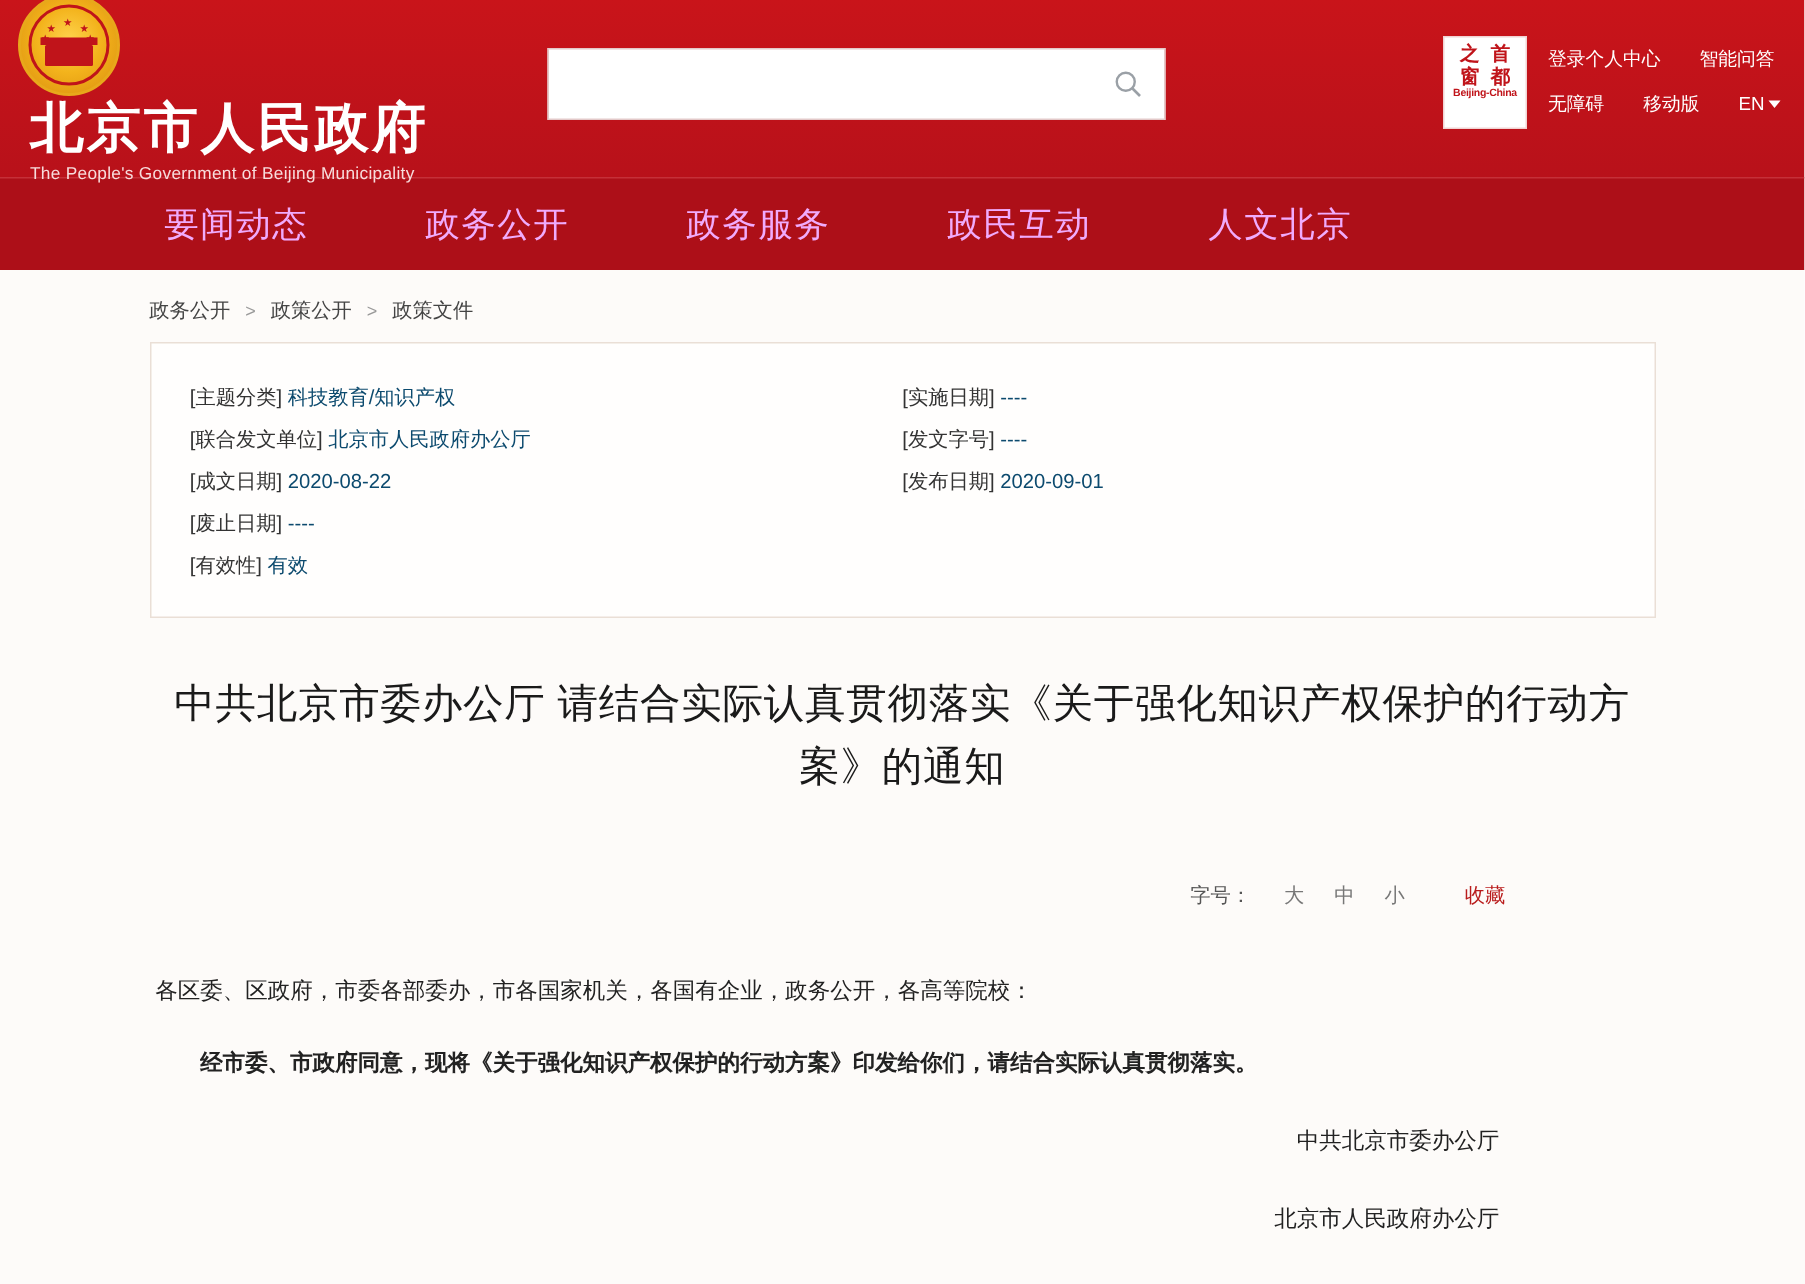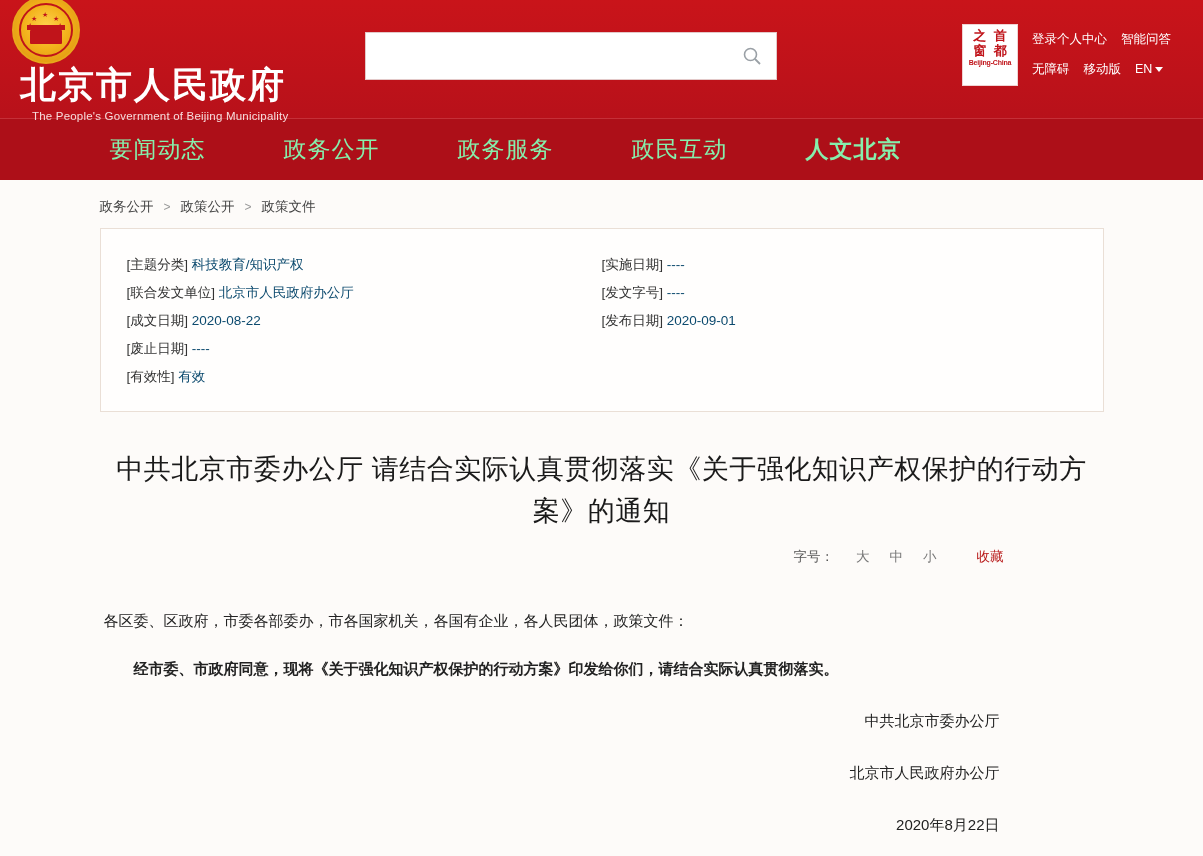--- a/index.html
+++ b/index.html
@@ -72,21 +72,20 @@
     letter-spacing: 2px;
     line-height: 42px;
     white-space: nowrap;
   }
   .title-en {
     color: #f7dcdc;
     font-size: 11.5px;
     letter-spacing: 0.2px;
     margin-top: 4px;
     white-space: nowrap;
-    margin-left: 12px;
   }
 
   .search-box {
     position: absolute;
     left: 365px; top: 32px;
     width: 412px; height: 48px;
     background: #fff;
     border: 1px solid #e3c9c9;
   }
   .search-box input {
@@ -140,21 +139,21 @@
 
   .top-links {
     position: absolute;
     left: 1032px; top: 24px;
     width: 170px;
     color: #fff;
     font-size: 12.5px;
   }
   .top-links .row {
     display: flex;
-    gap: 14px;
+    gap: 26px;
     align-items: center;
     height: 30px;
   }
   .top-links a {
     color: #fff;
     text-decoration: none;
     white-space: nowrap;
   }
   .top-links .lang { display: flex; align-items: center; gap: 3px; }
   .caret-down {
@@ -174,29 +173,29 @@
     border-top: 1px solid #c53038;
   }
   .nav-inner {
     width: 1100px;
     margin: 0 auto;
     display: flex;
     align-items: center;
     padding-left: 58px;
   }
   .nav-item {
-    color: #86efac;
+    color: #f0abfc;
     font-size: 23px;
     letter-spacing: 1px;
     margin-right: 78px;
     cursor: pointer;
     white-space: nowrap;
     font-family: "Liberation Sans", sans-serif;
   }
-  .nav-item:last-child { margin-right: 16px; font-weight: bold; }
+  .nav-item:last-child { margin-right: 16px; }
 
   
   .page-body {
     background: #fdfbf9;
     min-height: 676px;
     padding-top: 0;
   }
   .wrap { width: 1004px; margin: 0 auto; }
 
   .breadcrumb {
@@ -236,21 +235,21 @@
     width: 1000px;
     letter-spacing: 0.5px;
   }
 
   .tools {
     display: flex;
     justify-content: flex-end;
     gap: 12px;
     font-size: 13.5px;
     color: #555;
-    margin-top: 16px;
+    margin-top: 56px;
     padding-right: 100px;
   }
   .tools .label { color: #555; margin-right: 6px; }
   .tools .size { color: #777; cursor: pointer; padding: 0 4px; }
   .tools .fav { color: #b91c1c; margin-left: 24px; cursor: pointer; }
 
   .article {
     margin-top: 38px;
     font-size: 15px;
     line-height: 34px;
@@ -391,21 +390,21 @@
 
     <div class="tools">
       <span class="label">字号：</span>
       <span class="size">大</span>
       <span class="size">中</span>
       <span class="size">小</span>
       <span class="fav">收藏</span>
     </div>
 
     <div class="article">
-      <p>各区委、区政府，市委各部委办，市各国家机关，各国有企业，各人民团体，政策文件：</p>
+      <p>各区委、区政府，市委各部委办，市各国家机关，各国有企业，政务公开，各高等院校：</p>
       <p class="indent">经市委、市政府同意，现将《关于强化知识产权保护的行动方案》印发给你们，请结合实际认真贯彻落实。</p>
       <div class="sign">
         <div>中共北京市委办公厅</div>
         <div>北京市人民政府办公厅</div>
         <div>2020年8月22日</div>
       </div>
     </div>
 
   </div>
 </div>

